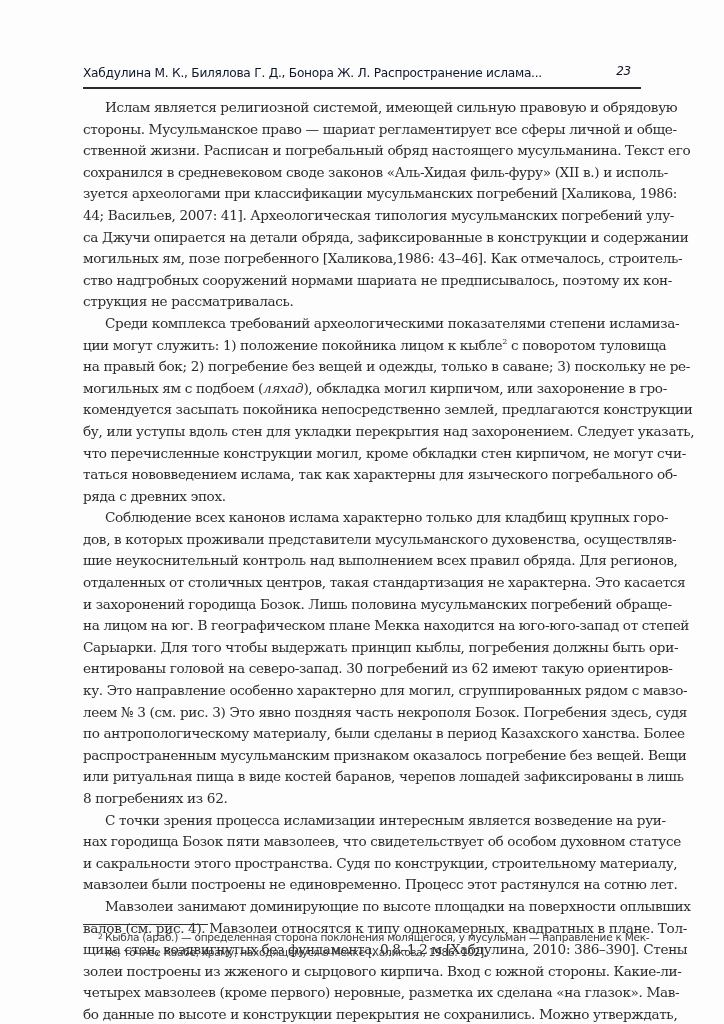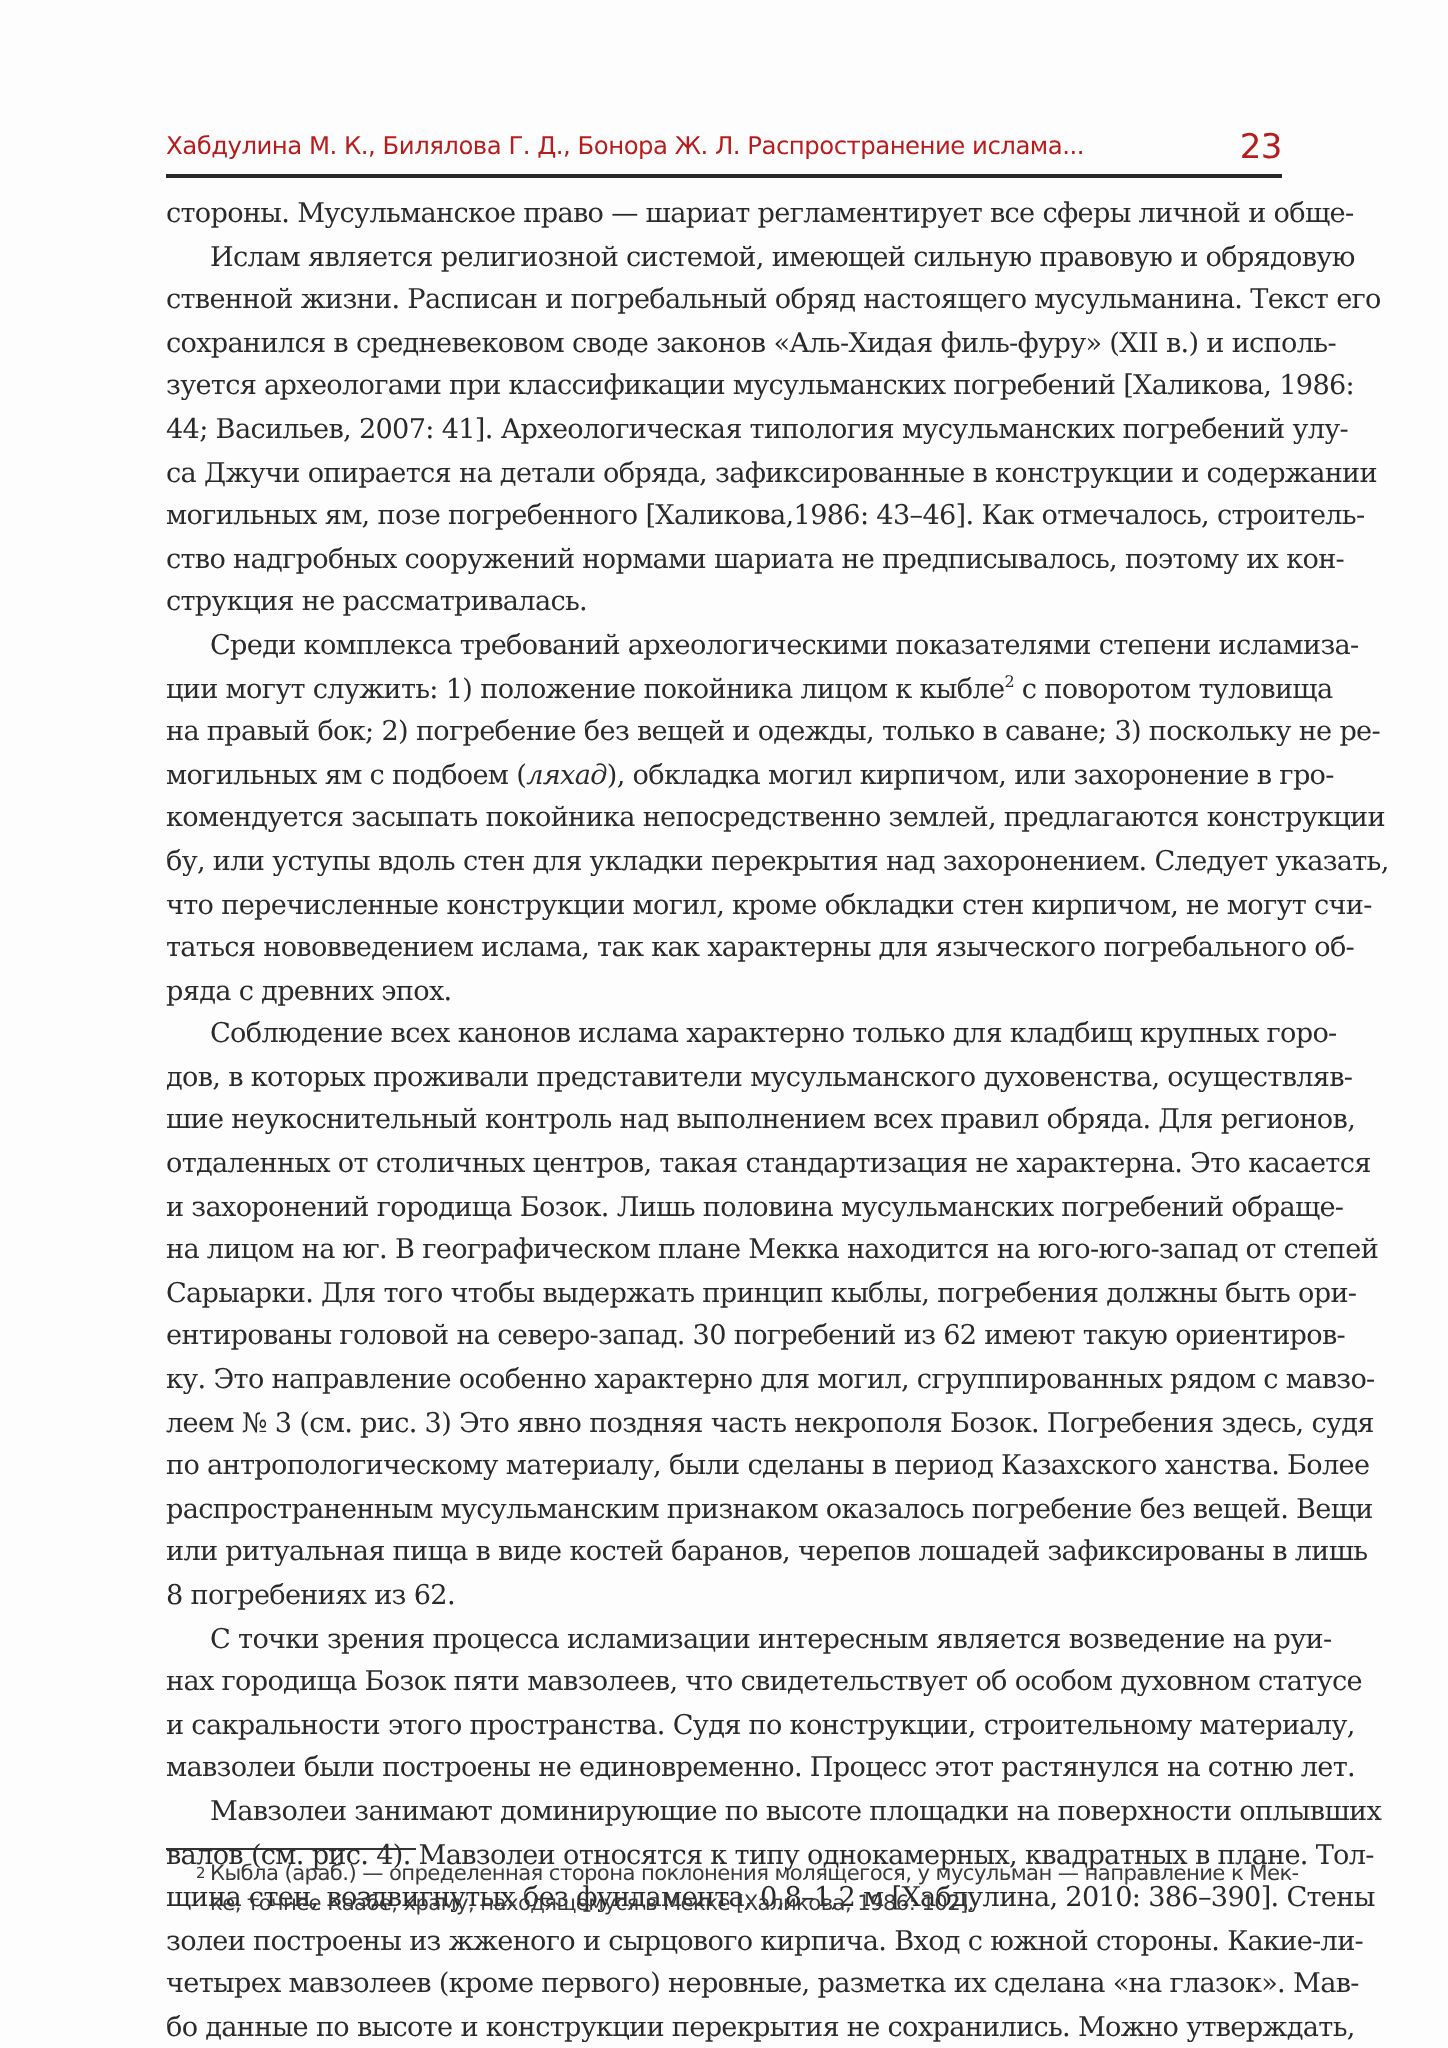--- a/index.html
+++ b/index.html
@@ -1,24 +1,24 @@
 <!DOCTYPE html>
 <html><head>
   <meta charset="utf-8">
   <style>
     html, body { margin: 0; padding: 0; background: #ffffff; }
     body { width: 724px; height: 1024px; position: relative; overflow: hidden; }
     .page { position: absolute; left: 0; top: 0; width: 724px; height: 1024px; background: #fdfdfd; }
     .running-head {
       position: absolute; left: 83px; top: 62px; width: 558px; height: 24px;
-      font-family: "DejaVu Sans", sans-serif; font-size: 12.2px; color: #b91c1c;
+      font-family: "DejaVu Sans", sans-serif; font-size: 12.2px; color: #0f172a;
       letter-spacing: -0.25px;
     }
     .running-head .title { position: absolute; left: 0; top: 4px; white-space: nowrap; }
-    .running-head .pageno { position: absolute; right: 0; top: 2px; font-size: 17px; }
+    .running-head .pageno { position: absolute; right: 10px; top: 2px; font-size: 12px; font-style: italic; }
     .head-rule { position: absolute; left: 83px; top: 87px; width: 558px; height: 2px; background: #2a2a2a; }
     .body-text {
       position: absolute; left: 83px; top: 97px; width: 558px;
       font-family: "DejaVu Serif", serif; font-size: 13.6px; line-height: 21.6px;
       color: #2b2b2b; letter-spacing: -0.35px;
     }
     .ln { display: block; white-space: nowrap; text-align: justify; text-align-last: justify; height: 21.6px; overflow: visible; }
     .ln.last { text-align-last: left; }
     .ln.indent { padding-left: 22px; }
     .ln i { font-style: italic; }
@@ -40,22 +40,22 @@
 <div class="page">
 
   <div class="running-head">
     <span class="title">Хабдулина М. К., Билялова Г. Д., Бонора Ж. Л. Распространение ислама...</span>
     <span class="pageno">23</span>
   </div>
   <div class="head-rule"></div>
 
   <div class="body-text">
 
+    <span class="ln indent">Ислам является религиозной системой, имеющей сильную правовую и обрядовую</span>
     <span class="ln">стороны. Мусульманское право — шариат регламентирует все сферы личной и обще-</span>
-    <span class="ln indent">Ислам является религиозной системой, имеющей сильную правовую и обрядовую</span>
     <span class="ln">ственной жизни. Расписан и погребальный обряд настоящего мусульманина. Текст его</span>
     <span class="ln">сохранился в средневековом своде законов «Аль-Хидая филь-фуру» (XII в.) и исполь-</span>
     <span class="ln">зуется археологами при классификации мусульманских погребений [Халикова, 1986:</span>
     <span class="ln">44; Васильев, 2007: 41]. Археологическая типология мусульманских погребений улу-</span>
     <span class="ln">са Джучи опирается на детали обряда, зафиксированные в конструкции и содержании</span>
     <span class="ln">могильных ям, позе погребенного [Халикова,1986: 43–46]. Как отмечалось, строитель-</span>
     <span class="ln">ство надгробных сооружений нормами шариата не предписывалось, поэтому их кон-</span>
     <span class="ln last">струкция не рассматривалась.</span>
 
     <span class="ln indent">Среди комплекса требований археологическими показателями степени исламиза-</span>

